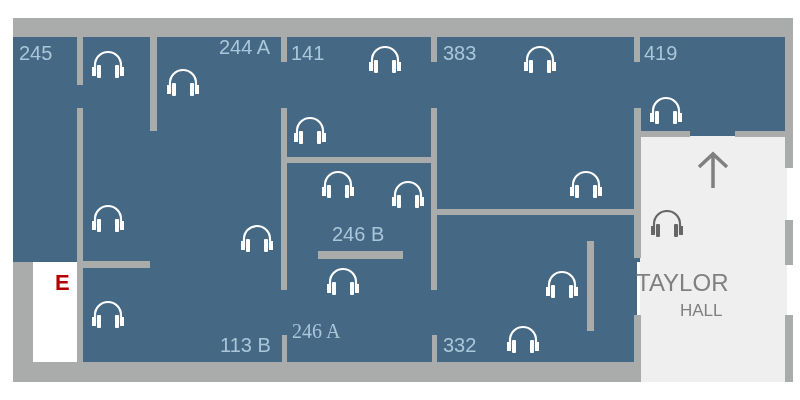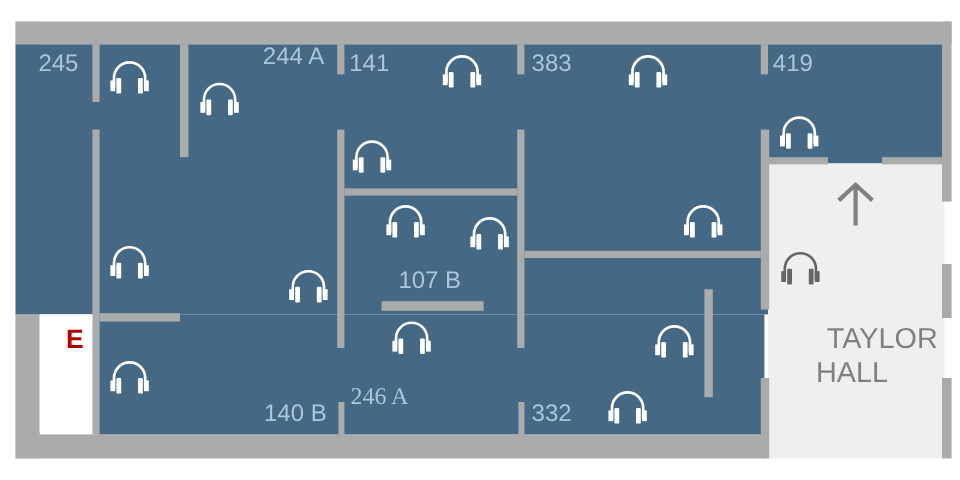--- a/index.html
+++ b/index.html
@@ -45,32 +45,32 @@
   <div class="wall" style="left:282px;top:335px;width:5px;height:27px;"></div>
   <div class="wall" style="left:431px;top:37px;width:6px;height:25px;"></div>
   <div class="wall" style="left:431px;top:108px;width:6px;height:182px;"></div>
   <div class="wall" style="left:432px;top:335px;width:5px;height:27px;"></div>
   <div class="wall" style="left:287px;top:157px;width:144px;height:6px;"></div>
   <div class="wall" style="left:318px;top:251px;width:85px;height:8px;"></div>
   <div class="wall" style="left:437px;top:209px;width:197px;height:6px;"></div>
   <div class="wall" style="left:587px;top:241px;width:7px;height:90px;"></div>
   <div class="wall" style="left:634px;top:37px;width:6px;height:25px;"></div>
 
-  <div class="label" style="left:19px;top:43px;margin-left:13px;">245</div>
+  <div class="label" style="left:19px;top:43px;">245</div>
   <div class="label" style="left:219px;top:37px;">244 A</div>
   <div class="label" style="left:291px;top:43px;">141</div>
   <div class="label" style="left:443px;top:43px;">383</div>
   <div class="label" style="left:644px;top:43px;">419</div>
-  <div class="label" style="left:332px;top:224px;">107 B</div>
-  <div class="label" style="left:220px;top:335px;">140 B</div>
+  <div class="label" style="left:332px;top:224px;">246 B</div>
+  <div class="label" style="left:220px;top:335px;">113 B</div>
   <div class="label" style="left:292px;top:321px;font-family:Liberation Serif, serif;">246 A</div>
   <div class="label" style="left:443px;top:335px;">332</div>
 
-  <div class="abs" style="left:689px;top:270px;font-size:24px;color:#808080;line-height:26px;">TAYLOR</div>
-  <div class="abs" style="left:680px;top:298px;font-size:24px;color:#808080;line-height:26px;">HALL</div>
+  <div class="abs" style="left:636px;top:270px;font-size:24px;color:#808080;line-height:26px;">TAYLOR</div>
+  <div class="abs" style="left:680px;top:298px;font-size:17px;color:#808080;line-height:26px;">HALL</div>
   <div class="abs" style="left:695px;top:150px;width:36px;height:40px;">
     <svg width="36" height="40" viewBox="0 0 36 40">
         <path d="M18 38 V4 M4 17 L18 4 L32 17" stroke="#808080" stroke-width="3.5" fill="none"></path>
       </svg>
   </div>
 
   <div class="hp" style="left:90px;top:48px;">
       <svg viewBox="0 0 36 34">
         <path d="M5 26 V17 A13 13 0 0 1 31 17 V26" stroke="#fff" stroke-width="2.2" fill="none"></path>
         <rect x="2" y="19" width="4" height="9" fill="#fff"></rect>

